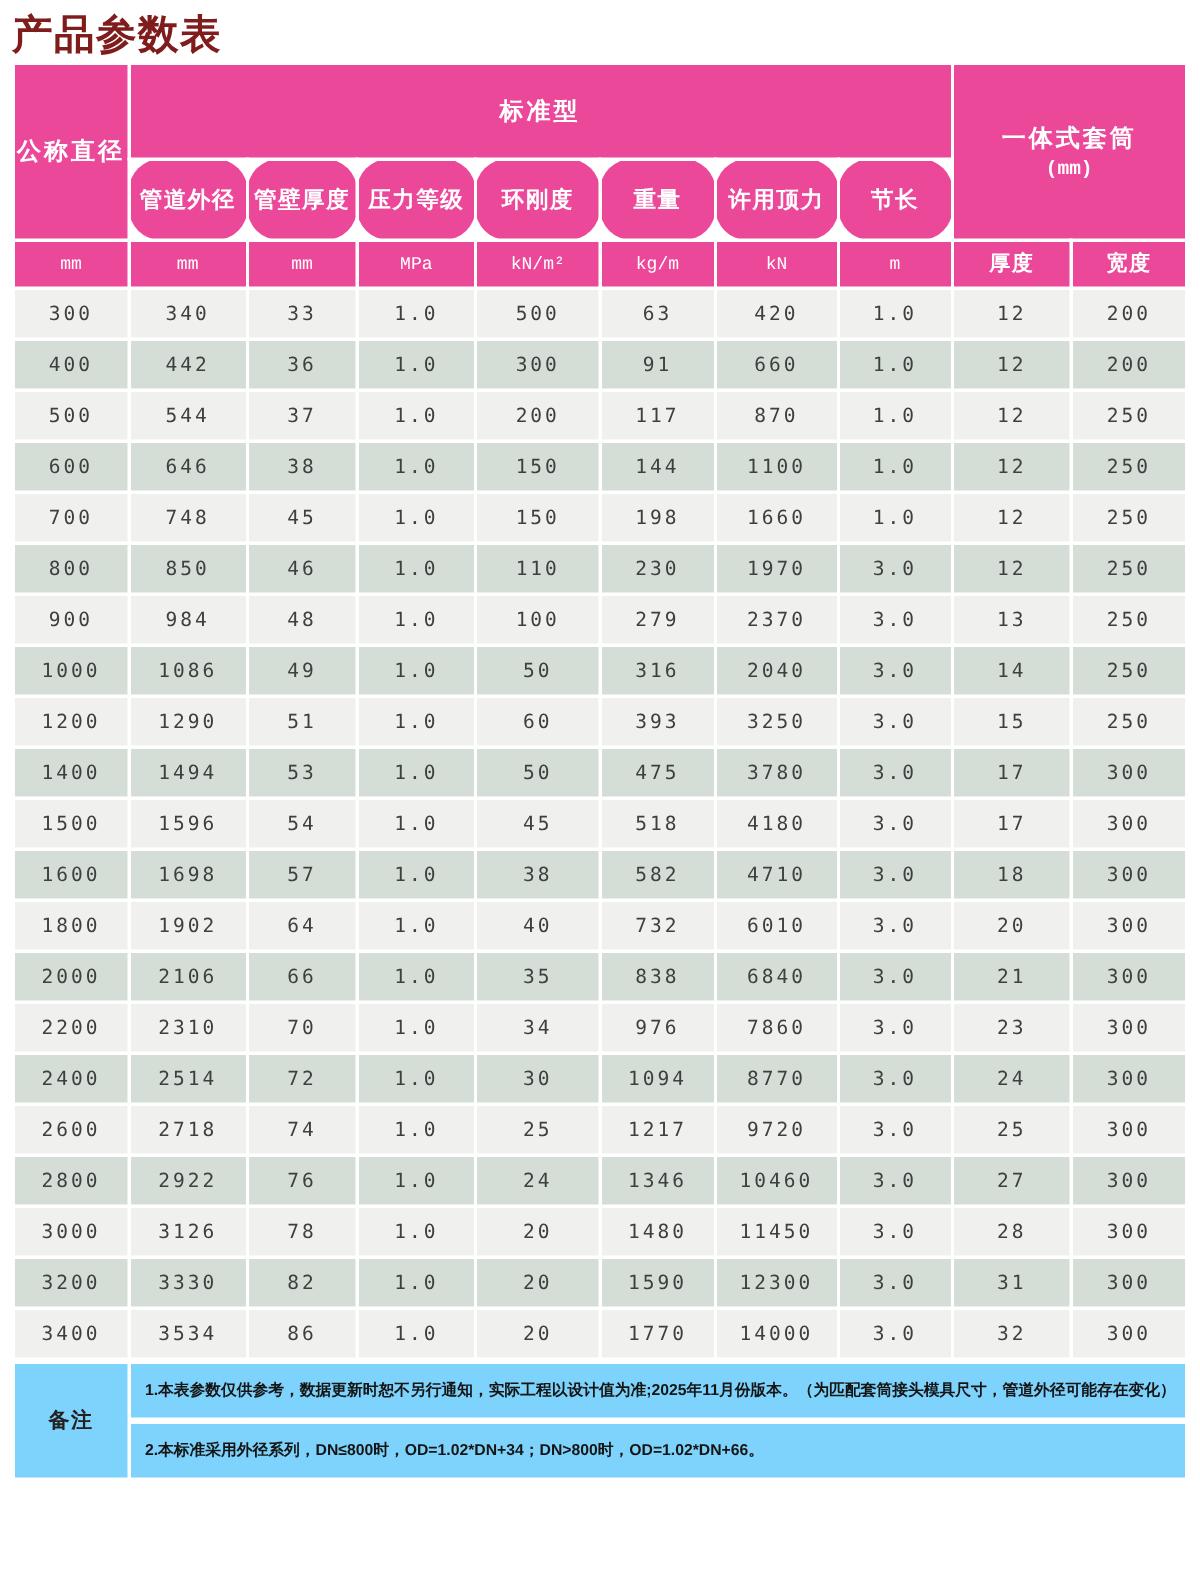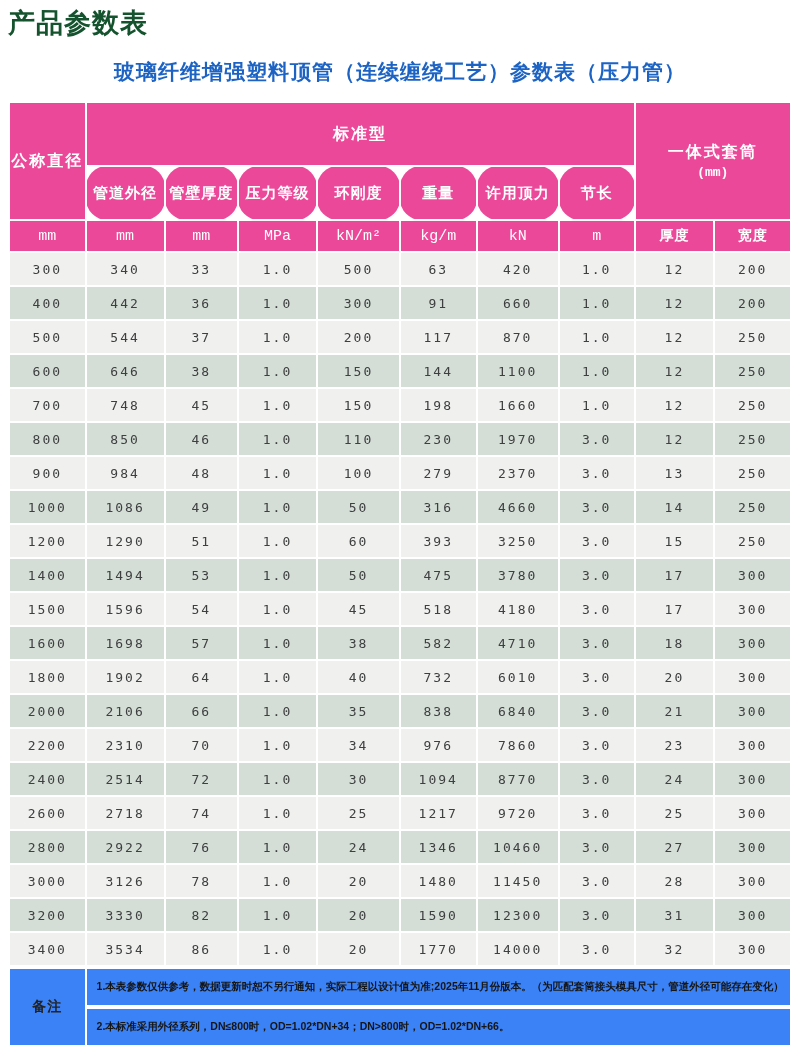--- a/index.html
+++ b/index.html
@@ -7,21 +7,21 @@
     width: 800px; height: 1060px;
     font-family: "Liberation Sans", "DejaVu Sans", sans-serif;
     -webkit-font-smoothing: antialiased;
     overflow: hidden;
   }
   .page { width: 800px; }
 
   .page-title {
     font-size: 27px;
     font-weight: bold;
-    color: #14532d;
+    color: #7f1d1d;
     margin: 5px 0 0 8px;
     letter-spacing: 1px;
   }
   .table-subtitle {
     font-size: 21px;
     font-weight: bold;
     color: #1c63c4;
     text-align: center;
     margin: 17px 0 15px 0;
     letter-spacing: 1px;
@@ -42,41 +42,41 @@
   }
 
   
   .param-table thead th {
     background: #ec4899;
     color: #ffffff;
     font-weight: bold;
   }
   tr.hrow-1 th { height: 62px; font-size: 16px; letter-spacing: 2px; }
   tr.hrow-2 th { height: 52px; font-size: 15px; letter-spacing: 1px; border-radius: 21px; }
-  tr.hrow-units th { height: 30px; font-size: 15px; font-weight: normal;
+  tr.hrow-units th { height: 30px; font-size: 12px; font-weight: normal;
                      font-family: "Liberation Mono", "DejaVu Sans Mono", monospace; }
   tr.hrow-units th.cn-unit { font-family: "Liberation Sans", "DejaVu Sans", sans-serif;
                              font-weight: bold; font-size: 14px; letter-spacing: 1px; }
   th.sleeve-head .sleeve-line1 { font-size: 16px; letter-spacing: 2px; }
   th.sleeve-head .sleeve-line2 { font-size: 13px; font-weight: bold; margin-top: 2px;
                                  letter-spacing: 0; font-family: "Liberation Mono", "DejaVu Sans Mono", monospace; }
 
   
   .param-table tbody td {
     height: 32px;
     font-family: "DejaVu Sans Mono", "Liberation Mono", monospace;
     font-size: 13px;
     color: #3e4040;
     letter-spacing: 2px;
   }
   .param-table tbody tr.row-gray  td { background: #f0f0ee; }
   .param-table tbody tr.row-green td { background: #d4ded6; }
 
   
-  .param-table tfoot td { background: #3b82f6; border-top-width: 4px; margin-left: 12px; }
+  .param-table tfoot td { background: #7dd3fc; border-top-width: 4px; margin-left: 12px; }
   .param-table tfoot td.remark-label {
     font-size: 14px; font-weight: bold; color: #222222;
     letter-spacing: 1px; 
   }
   .param-table tfoot td.note-cell {
     height: 36px;
     text-align: left;
     padding-left: 10px; padding-right: 4px;
     font-size: 10.5px;
     font-weight: bold;
@@ -84,21 +84,20 @@
     white-space: nowrap;
   }
 </style>
 </head>
 <body>
 
 <div class="page">
 
   <h1 class="page-title">产品参数表</h1>
 
-  <h2 class="table-subtitle">玻璃纤维增强塑料顶管（连续缠绕工艺）参数表（压力管）</h2>
 
   <table class="param-table">
     <colgroup>
       <col style="width:9.7%">
         <col style="width:10.0%">
         <col style="width:9.3%">
       <col style="width:10.0%">
         <col style="width:10.5%">
         <col style="width:9.7%">
       <col style="width:10.4%">
@@ -222,21 +221,21 @@
           <td>13</td>
           <td>250</td>
         </tr>
         <tr class="row-green">
           <td>1000</td>
           <td>1086</td>
           <td>49</td>
           <td>1.0</td>
           <td>50</td>
           <td>316</td>
-          <td>4660</td>
+          <td>2040</td>
           <td>3.0</td>
           <td>14</td>
           <td>250</td>
         </tr>
         <tr class="row-gray">
           <td>1200</td>
           <td>1290</td>
           <td>51</td>
           <td>1.0</td>
           <td>60</td>

